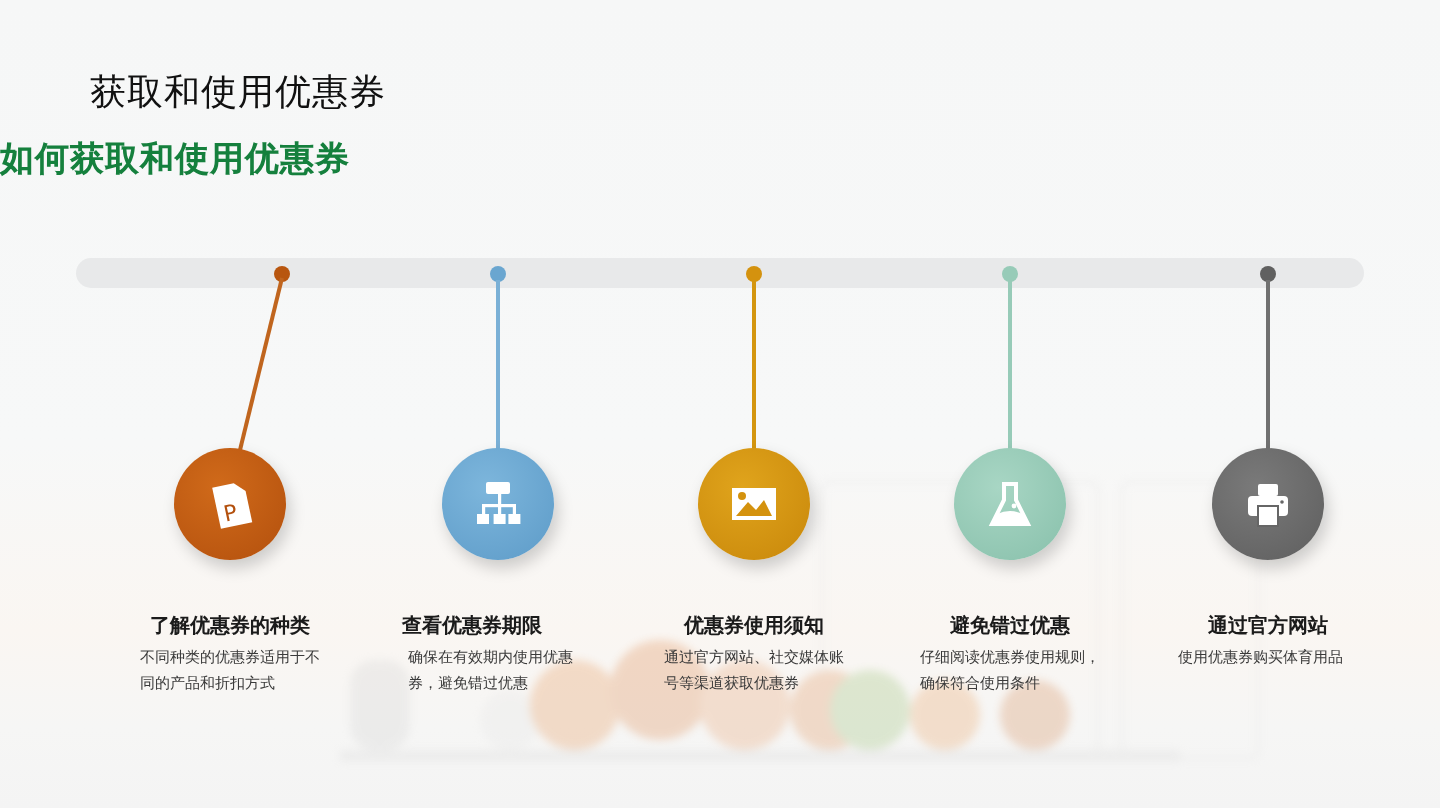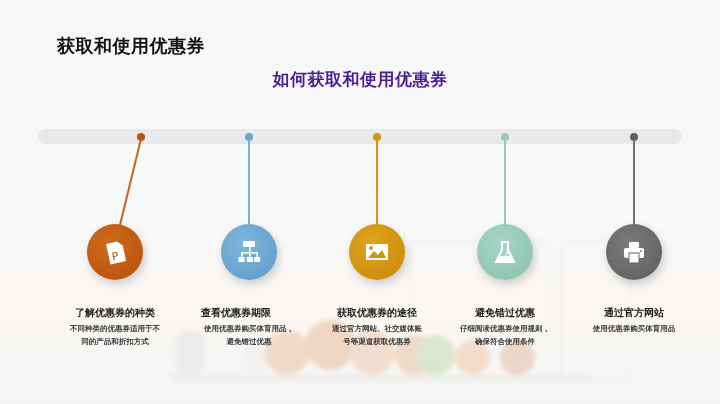--- a/index.html
+++ b/index.html
@@ -20,27 +20,26 @@
       opacity: 0.22; filter: blur(2px);
     }
     .ball { position: absolute; border-radius: 50%; }
     .net {
       position: absolute; border: 2px solid #d9d9d9;
     }
     .shelf { position: absolute; left: 170px; top: 375px; width: 420px; height: 6px; background: #cfcfcf; }
 
     .slide-title {
       position: absolute; left: 45px; top: 34px;
-      font-size: 18px; font-weight: bold; color: #111;
+      font-size: 18px; font-weight: normal; color: #111;
       letter-spacing: 0.5px;
-      margin-left: 12px;
     }
     .main-title {
       position: absolute; left: 0; width: 720px; top: 68px;
-      text-align: center; font-size: 17px; font-weight: bold; color: #4c1d95;
+      text-align: left; font-size: 17px; font-weight: bold; color: #15803d;
       letter-spacing: 0.5px;
     }
     .timeline-bar {
       position: absolute; left: 38px; top: 129px; width: 644px; height: 15px;
       background: #e8e9ea; border-radius: 8px;
     }
     .dot {
       position: absolute; width: 8px; height: 8px; border-radius: 50%;
       top: 133px;
     }
@@ -49,22 +48,22 @@
       position: absolute; width: 56px; height: 56px; border-radius: 50%;
       display: flex; align-items: center; justify-content: center;
       box-shadow: 2px 4px 8px rgba(0,0,0,0.18);
     }
     .circle svg { width: 28px; height: 28px; }
     .step-title {
       position: absolute; width: 130px; text-align: center;
       font-size: 10px; font-weight: bold; color: #1b1b1b; top: 306px;
     }
     .step-desc {
-      position: absolute; width: 90px; text-align: center;
-      font-size: 7.5px; line-height: 13px; color: #3a3a3a; top: 322px; font-weight: bold;
+      position: absolute; width: 90px; 
+      font-size: 7.5px; line-height: 13px; color: #3a3a3a; top: 322px;
     }
   </style>
 </head>
 <body>
 
 <div class="bg-scene"></div>
 <div class="bg-items">
   <div class="net" style="left:410px;top:240px;width:140px;height:140px;border-radius:4px;"></div>
   <div class="net" style="left:560px;top:240px;width:70px;height:140px;border-radius:4px;"></div>
   <div class="ball" style="left:175px;top:330px;width:30px;height:45px;border-radius:12px;background:#c8c8c8;"></div>
@@ -109,34 +108,34 @@
       <rect x="6" y="14" width="17" height="1.6" fill="#fff"></rect>
       <rect x="6" y="14" width="1.6" height="5" fill="#fff"></rect>
       <rect x="14" y="14" width="1.6" height="5" fill="#fff"></rect>
       <rect x="21.4" y="14" width="1.6" height="5" fill="#fff"></rect>
       <rect x="3.5" y="19" width="6" height="5" fill="#fff"></rect>
       <rect x="11.8" y="19" width="6" height="5" fill="#fff"></rect>
       <rect x="19.2" y="19" width="6" height="5" fill="#fff"></rect>
     </svg>
   </div>
   <div class="step-title" style="left:171px;">查看优惠券期限</div>
-  <div class="step-desc" style="left:204px;">使用优惠券购买体育用品，避免错过优惠</div>
+  <div class="step-desc" style="left:204px;">确保在有效期内使用优惠券，避免错过优惠</div>
 </div>
 
 <div>
   <div class="dot" style="left:373px;background:#d4920e;"></div>
   <div class="stem" style="left:376px;top:140px;height:86px;background:#d4960f;"></div>
   <div class="circle" style="left:349px;top:224px;background:radial-gradient(circle at 40% 35%, #e0a41c, #c8870a);">
     <svg viewBox="0 0 28 28">
       <rect x="3" y="6" width="22" height="16" fill="#fff"></rect>
       <circle cx="8" cy="10" r="2" fill="#d4920e"></circle>
       <path d="M5 20 L11 13 L15 17 L19 12 L23 20 Z" fill="#d4920e"></path>
     </svg>
   </div>
-  <div class="step-title" style="left:312px;">获取优惠券的途径</div>
+  <div class="step-title" style="left:312px;">优惠券使用须知</div>
   <div class="step-desc" style="left:332px;">通过官方网站、社交媒体账号等渠道获取优惠券</div>
 </div>
 
 <div>
   <div class="dot" style="left:501px;background:#97cbb8;"></div>
   <div class="stem" style="left:504px;top:140px;height:86px;background:#97cbb8;"></div>
   <div class="circle" style="left:477px;top:224px;background:radial-gradient(circle at 40% 35%, #a8d6c4, #88c0ab);">
     <svg viewBox="0 0 28 28">
       <rect x="10" y="3" width="8" height="2" fill="#fff"></rect>
       <path d="M11 5 L11 12 L5 24 L23 24 L17 12 L17 5" fill="none" stroke="#fff" stroke-width="2"></path>

